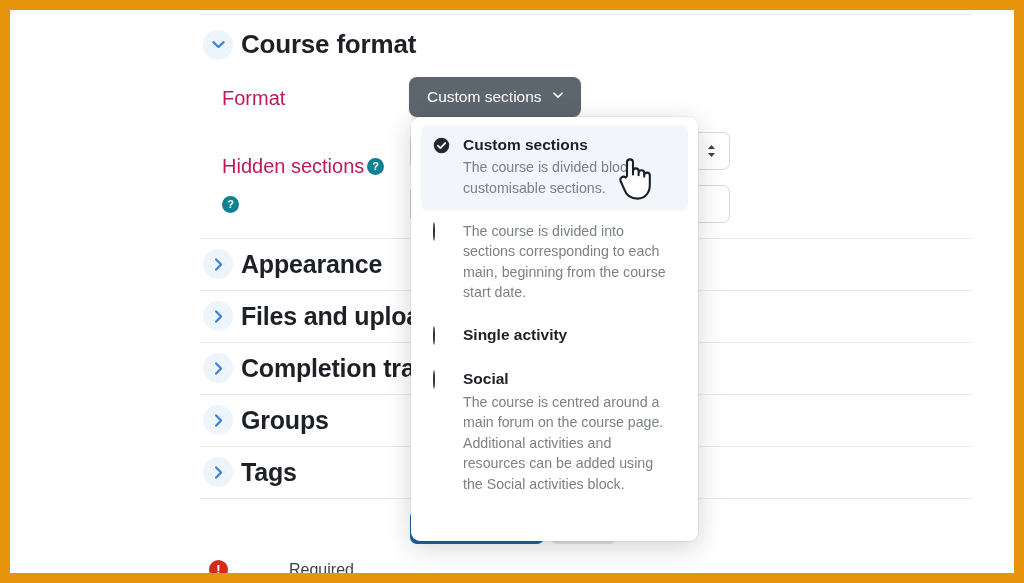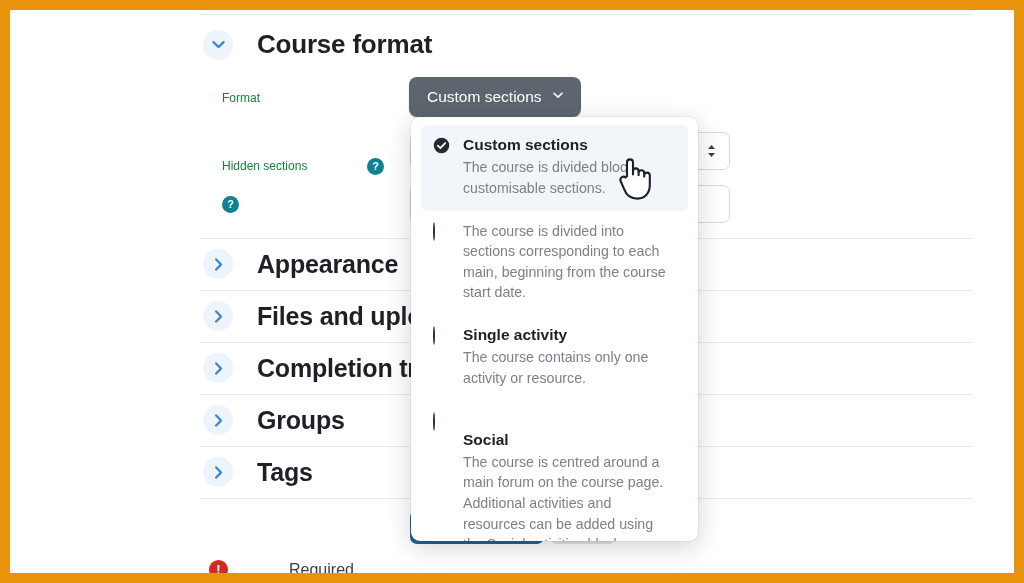--- a/index.html
+++ b/index.html
@@ -31,21 +31,21 @@
     left: 190px;
     width: 772px;
     height: 1px;
     background: #e8eaed;
   }
 
   .sec-header {
     position: absolute;
     display: flex;
     align-items: center;
-    gap: 24px;
+    gap: 8px;
     left: 193px;
   }
   .chev-circle {
     width: 30px; height: 30px;
     border-radius: 50%;
     background: #eef4fb;
     display: flex;
     align-items: center;
     justify-content: center;
     flex: none;
@@ -62,22 +62,22 @@
 
   
   .field-row {
     position: absolute;
     left: 212px;
     display: flex;
     align-items: center;
     height: 34px;
   }
   .field-label {
-    font-size: 12px;
-    color: #15803d;
+    font-size: 20px;
+    color: #be185d;
     width: 145px;
     white-space: nowrap;
   }
   .help-icon {
     width: 17px; height: 17px;
     border-radius: 50%;
     background: #0f8193;
     color: #fff;
     font-size: 11px;
     font-weight: 700;
@@ -377,30 +377,29 @@
           <span class="opt-desc" style="display:block;">The course is divided into sections corresponding to each main, beginning from the course start date.</span>
         </span>
       </div>
 
       <div class="option">
         <span class="opt-radio">
           <span class="ring"></span>
         </span>
         <span class="opt-body">
           <span class="opt-title" style="display:block;">Single activity</span>
-          <span class="opt-desc" style="display:block;">The course contains only one activity or resource.</span>
         </span>
       </div>
 
       <div class="option">
         <span class="opt-radio">
           <span class="ring"></span>
         </span>
         <span class="opt-body">
-          <span class="opt-title" style="display:block;margin-top:19px;">Social</span>
+          <span class="opt-title" style="display:block;">Social</span>
           <span class="opt-desc" style="display:block;">The course is centred around a main forum on the course page. Additional activities and resources can be added using the Social activities block.</span>
         </span>
       </div>
 
     </div>
 
     <span class="hand-cursor">
       <svg width="42" height="48" viewBox="0 0 42 48" aria-hidden="true">
         <path d="M14.0 21.0 V7.4 a3.0 3.0 0 0 1 6.0 0 V19.4
                  V16.2 a2.8 2.8 0 0 1 5.6 0 V20.2

